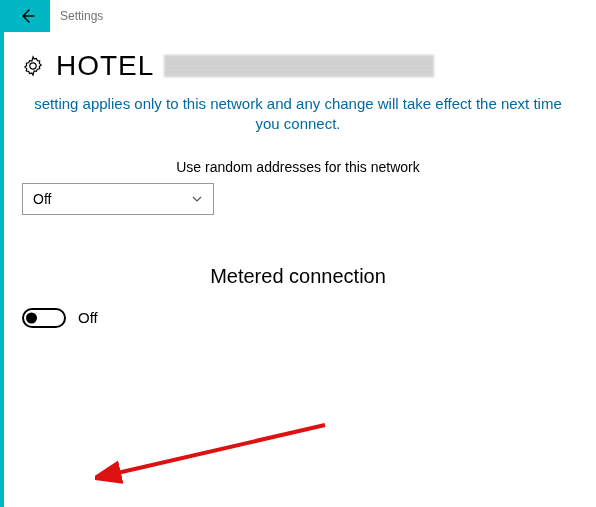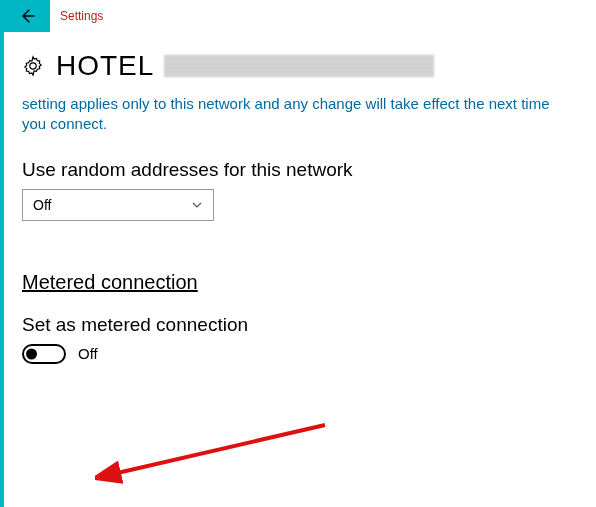--- a/index.html
+++ b/index.html
@@ -30,24 +30,25 @@
     height: 32px;
     background: #00b7c3;
     display: flex;
     align-items: center;
     justify-content: center;
     margin-left: 4px;
   }
   .header-title {
     font-size: 12px;
     margin-left: 10px;
-    color: #b91c1c;
+    color: #737373;
   }
   .content {
     padding: 18px 22px 0 22px;
+    text-align: center;
   }
   .network-row {
     display: flex;
     align-items: center;
     margin-bottom: 12px;
   }
   .gear {
     width: 22px;
     height: 22px;
     margin-right: 12px;
@@ -65,40 +66,39 @@
     background: repeating-linear-gradient(0deg,#c9c9c9,#c9c9c9 2px,#d9d9d9 2px,#d9d9d9 4px);
     filter: blur(1.2px);
   }
   .desc {
     font-size: 15px;
     line-height: 1.35;
     margin-bottom: 24px;
     color: #0369a1;
   }
   .field-label {
-    font-size: 19px;
+    font-size: 14px;
     margin-bottom: 8px;
   }
   .dropdown {
     width: 192px;
     height: 32px;
     border: 1px solid #999;
     display: flex;
     align-items: center;
     justify-content: space-between;
     padding: 0 10px;
     font-size: 14px;
     cursor: default;
     margin-bottom: 50px;
   }
   .section-title {
     font-size: 20px;
     font-weight: 400;
     margin-bottom: 20px;
-    text-decoration: underline;
   }
   .toggle-row {
     display: flex;
     align-items: center;
     margin-top: 8px;
   }
   .toggle {
     width: 44px;
     height: 20px;
     border: 2px solid #000;
@@ -156,21 +156,20 @@
   <div class="field-label">Use random addresses for this network</div>
   <div class="dropdown">
     <span>Off</span>
     <svg width="12" height="12" viewBox="0 0 12 12">
       <path d="M2 4 L6 8 L10 4" stroke="#555" stroke-width="1.2" fill="none"></path>
     </svg>
   </div>
 
   <div class="section-title">Metered connection</div>
 
-  <div class="field-label">Set as metered connection</div>
   <div class="toggle-row">
     <div class="toggle">
       <div class="toggle-knob"></div>
     </div>
     <div class="toggle-label">Off</div>
   </div>
 </div>
 
 <svg class="arrow-annot" viewBox="0 0 250 80">
   <defs>

